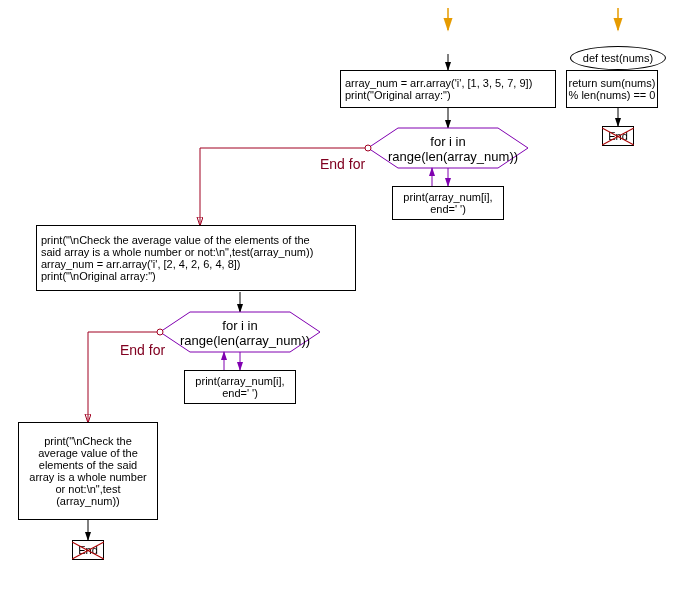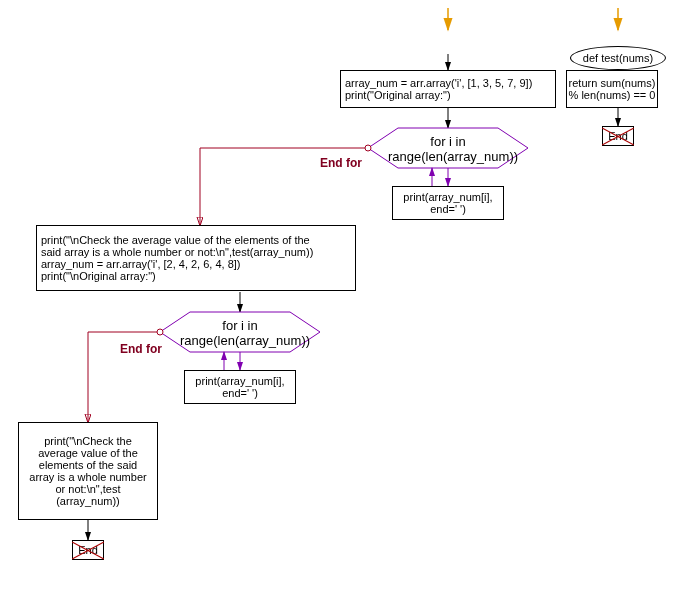--- a/index.html
+++ b/index.html
@@ -58,23 +58,22 @@
     pointer-events: none;
   }
   .hex-label {
     position: absolute;
     text-align: center;
     font-size: 13px;
     white-space: pre-line;
   }
   .edge-label {
     position: absolute;
-    font-size: 12px;
+    font-size: 14px;
     color: #800020;
-    font-weight: bold;
   }
 </style>
 </head>
 <body>
 
 <svg class="canvas">
   <defs>
     <marker id="arr-orange" markerWidth="10" markerHeight="10" refX="8" refY="3" orient="auto">
       <path d="M0,0 L9,3 L0,6 Z" fill="#e69b00"></path>
     </marker>

